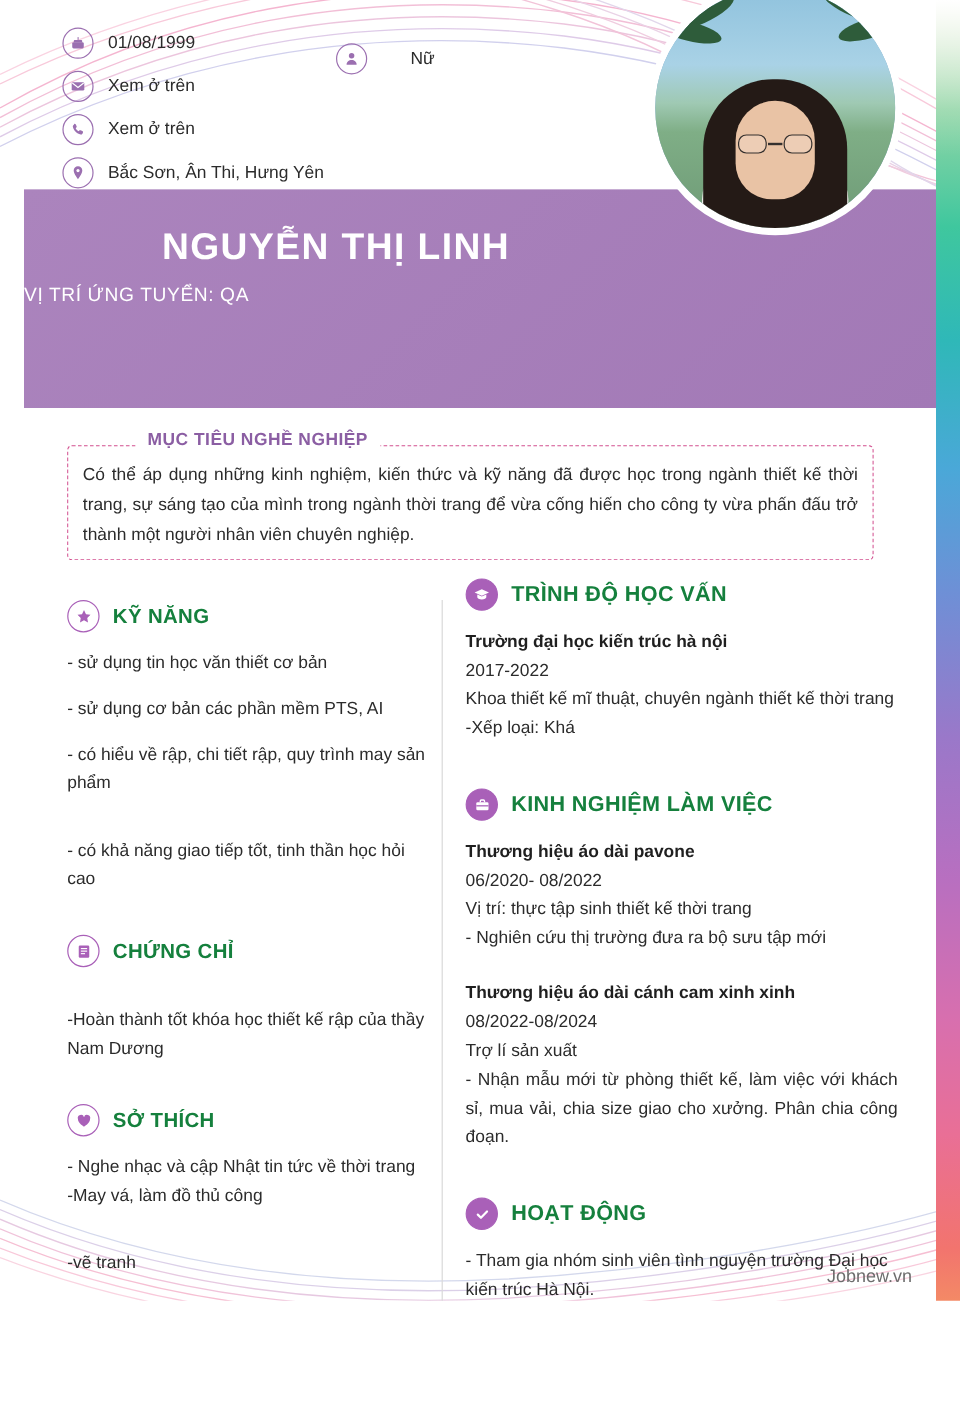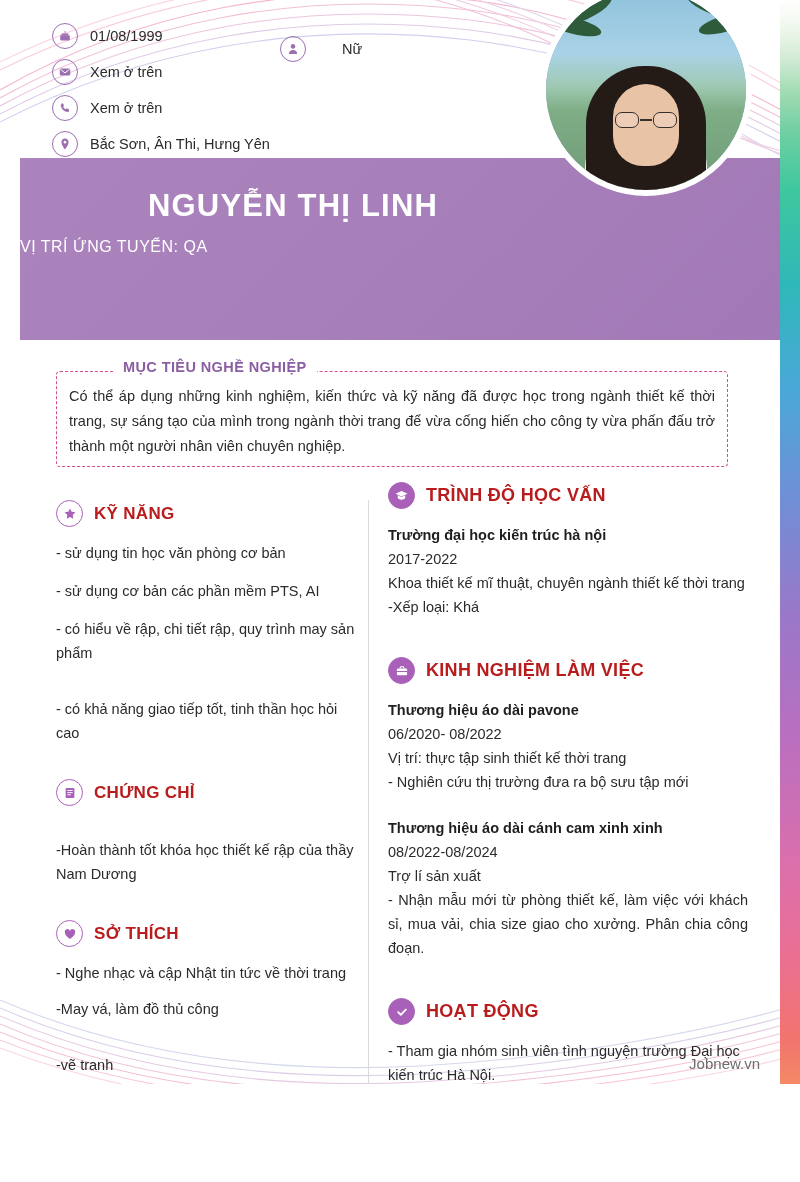--- a/index.html
+++ b/index.html
@@ -80,21 +80,21 @@
     width: 760px; height: 182px;
     background: #a87fbb;
   }
   .banner-inner {
     position: absolute;
     inset: 0;
     background: linear-gradient(135deg, #ab84bd 0%, #a279b6 100%);
   }
   .name {
     position: absolute;
-    left: 13px; top: 30px;
+    left: 0; top: 30px;
     width: 520px;
     text-align: center;
     color: #ffffff;
     font-size: 31px;
     font-weight: bold;
     letter-spacing: 1.2px;
   }
   .position {
     position: absolute;
     left: 0; top: 80px;
@@ -228,21 +228,21 @@
     display: flex; align-items: center; justify-content: center;
     margin-right: 11px;
     flex: 0 0 auto;
   }
   .sec-icon.filled {
     background: #a960b8;
     color: #ffffff;
     border-color: #a960b8;
   }
   .sec-title {
-    color: #b91c1c;
+    color: #15803d;
     font-size: 17px;
     font-weight: bold;
     letter-spacing: 0.3px;
   }
   .sec-title.big { font-size: 18px; }
 
   .body-text {
     font-size: 14.5px;
     line-height: 24px;
     color: #2b2b2b;
@@ -402,21 +402,21 @@
 
     <div class="sec-head">
       <span class="sec-icon">
         <svg width="14" height="14" viewBox="0 0 16 16">
             <path d="M8 1.6l1.9 3.9 4.3.6-3.1 3 .7 4.3L8 11.4 4.2 13.4l.7-4.3-3.1-3 4.3-.6z" fill="currentColor"></path>
           </svg>
       </span>
       <span class="sec-title">KỸ NĂNG</span>
     </div>
     <div class="body-text">
-      <p>- sử dụng tin học văn phòng cơ bản</p>
+      <p>- sử dụng tin học văn thiết cơ bản</p>
       <p>- sử dụng cơ bản các phần mềm PTS, AI</p>
       <p>- có hiểu về rập, chi tiết rập, quy trình may sản phẩm</p>
       <p>- có khả năng giao tiếp tốt, tinh thần học hỏi cao</p>
     </div>
 
     <div class="gap-lg"></div>
 
     <div class="sec-head">
       <span class="sec-icon">
         <svg width="14" height="14" viewBox="0 0 16 16">
@@ -436,21 +436,21 @@
 
     <div class="sec-head">
       <span class="sec-icon">
         <svg width="14" height="14" viewBox="0 0 16 16">
             <path d="M8 13.6S2.2 10 2.2 6.2A3 3 0 0 1 8 4.6a3 3 0 0 1 5.8 1.6C13.8 10 8 13.6 8 13.6z" fill="currentColor"></path>
           </svg>
       </span>
       <span class="sec-title">SỞ THÍCH</span>
     </div>
     <div class="body-text">
-      <p style="margin-bottom:12px">- Nghe nhạc và cập Nhật tin tức về thời trang</p>
+      <p style="margin-bottom:0">- Nghe nhạc và cập Nhật tin tức về thời trang</p>
       <p style="margin-bottom:12px">-May vá, làm đồ thủ công</p>
       <p style="margin-bottom:0">-vẽ tranh</p>
     </div>
 
   </div>
 
   <div class="col-right">
 
     <div class="sec-head">
       <span class="sec-icon filled">

